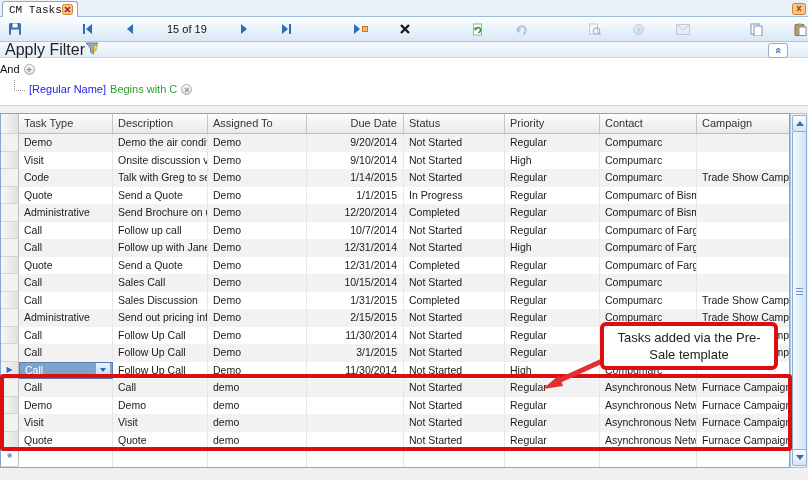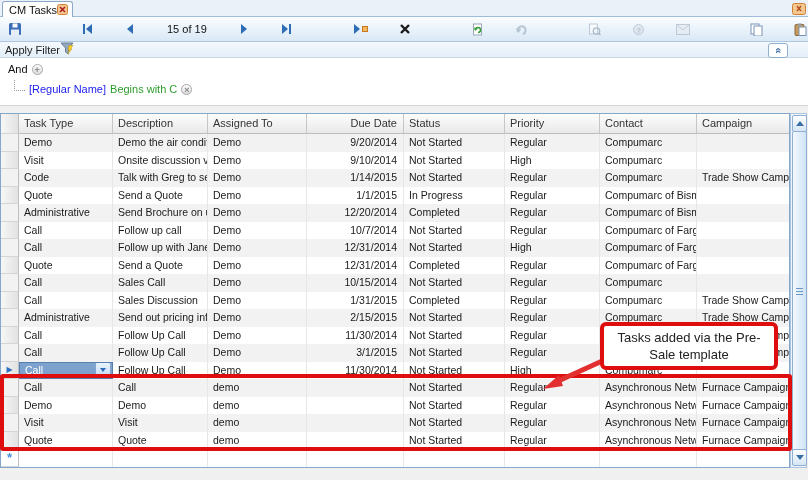--- a/index.html
+++ b/index.html
@@ -1,43 +1,43 @@
 <!DOCTYPE html>
 <html><head>
 <meta charset="utf-8">
 <style>
   html,body{margin:0;padding:0;background:#F0F0F0;font-family:"Liberation Sans",sans-serif;}
   #screen{position:relative;width:808px;height:480px;overflow:hidden;background:#F0F0F0;}
 
   
   #tabstrip{position:absolute;left:0;top:0;width:808px;height:17px;background:#EAF1F9;border-bottom:1px solid #9FBCDD;box-sizing:border-box;}
   .tab{position:absolute;left:2px;top:1px;height:16px;background:#FFFFFF;border:1px solid #8CA8C8;border-bottom:none;border-radius:3px 3px 0 0;display:flex;align-items:center;padding:0 4px 0 6px;box-sizing:border-box;}
-  .tab-label{font-size:11px;color:#111;}
+  .tab-label{font-size:11px;color:#111;font-family:Liberation Mono, monospace;}
   .corner-ico{position:absolute;right:2px;top:1px;}
 
   
   #toolbar{position:absolute;left:0;top:17px;width:808px;height:25px;background:linear-gradient(#FAFDFF,#D9E8F6);border-bottom:1px solid #AEC6E0;box-sizing:border-box;display:flex;align-items:center;padding:0 4px;gap:23px;}
   .tbtn{display:flex;align-items:center;justify-content:center;height:21px;padding:0 4px;border-radius:2px;cursor:default;}
   .tbtn.labeled{padding:0 6px;font-size:11px;color:#111;gap:4px;}
   .tbtn.disabled{opacity:.55;}
   .tsep{width:1px;height:17px;background:#B9CCE2;margin:0 3px;box-shadow:1px 0 0 #FFFFFF;}
   .tcount{font-size:11px;color:#111;padding:0 6px;white-space:nowrap;}
   .ddt{width:0;height:0;border-left:3px solid transparent;border-right:3px solid transparent;border-top:4px solid #333;margin-left:2px;}
   .tspacer{flex:1;}
   .ovf{font-size:14px;font-weight:bold;color:#111;letter-spacing:-1px;}
 
   
   #filterbar{position:absolute;left:0;top:42px;width:808px;height:16px;background:linear-gradient(#F4F9FD,#E3EEF8);border-bottom:1px solid #C9D9EA;box-sizing:border-box;display:flex;align-items:center;padding:0 5px;}
-  #filterbar .fl{font-size:11px;color:#222;}
+  #filterbar .fl{font-size:16px;color:#222;}
   .collapse-btn{position:absolute;right:20px;top:1px;width:18px;height:13px;background:#FFFFFF;border:1px solid #8FAFD0;border-radius:3px;display:flex;align-items:center;justify-content:center;}
   .dbl-chev{font-size:11px;font-weight:bold;color:#3A6EA5;display:inline-block;transform:rotate(90deg);line-height:1;}
 
   
   #filterpanel{position:absolute;left:0;top:58px;width:808px;height:48px;background:#FFFFFF;border-bottom:1px solid #D5D5D5;box-sizing:border-box;font-size:11px;}
-  .and-row{position:absolute;left:8px;top:5px;display:flex;align-items:center;gap:4px;color:#111;}
+  .and-row{position:absolute;left:0;top:5px;display:flex;align-items:center;gap:4px;color:#111;}
   .cond-row{position:absolute;left:14px;top:22px;display:flex;align-items:flex-end;}
   .tree-el{width:10px;height:10px;border-left:1px dotted #999;border-bottom:1px dotted #999;margin-right:4px;margin-bottom:4px;}
   .cond-field{color:#2222EE;margin-right:4px;}
   .cond-op{color:#2E9E2E;margin-right:4px;}
   .circle-ico{width:11px;height:11px;border:1px solid #A8A8A8;border-radius:50%;background:linear-gradient(#FFFFFF,#DCDCDC);color:#8A8A8A;font-size:9px;line-height:10px;text-align:center;display:inline-block;box-sizing:border-box;font-weight:bold;}
 
   
   #grid{position:absolute;left:0;top:113px;width:790px;height:355px;border:1px solid #86A7CC;box-sizing:border-box;background:#FFFFFF;overflow:hidden;}
   .grid-row{display:flex;height:17.5px;}
   .grid-row.alt .cell{background:#F2F2F2;}

